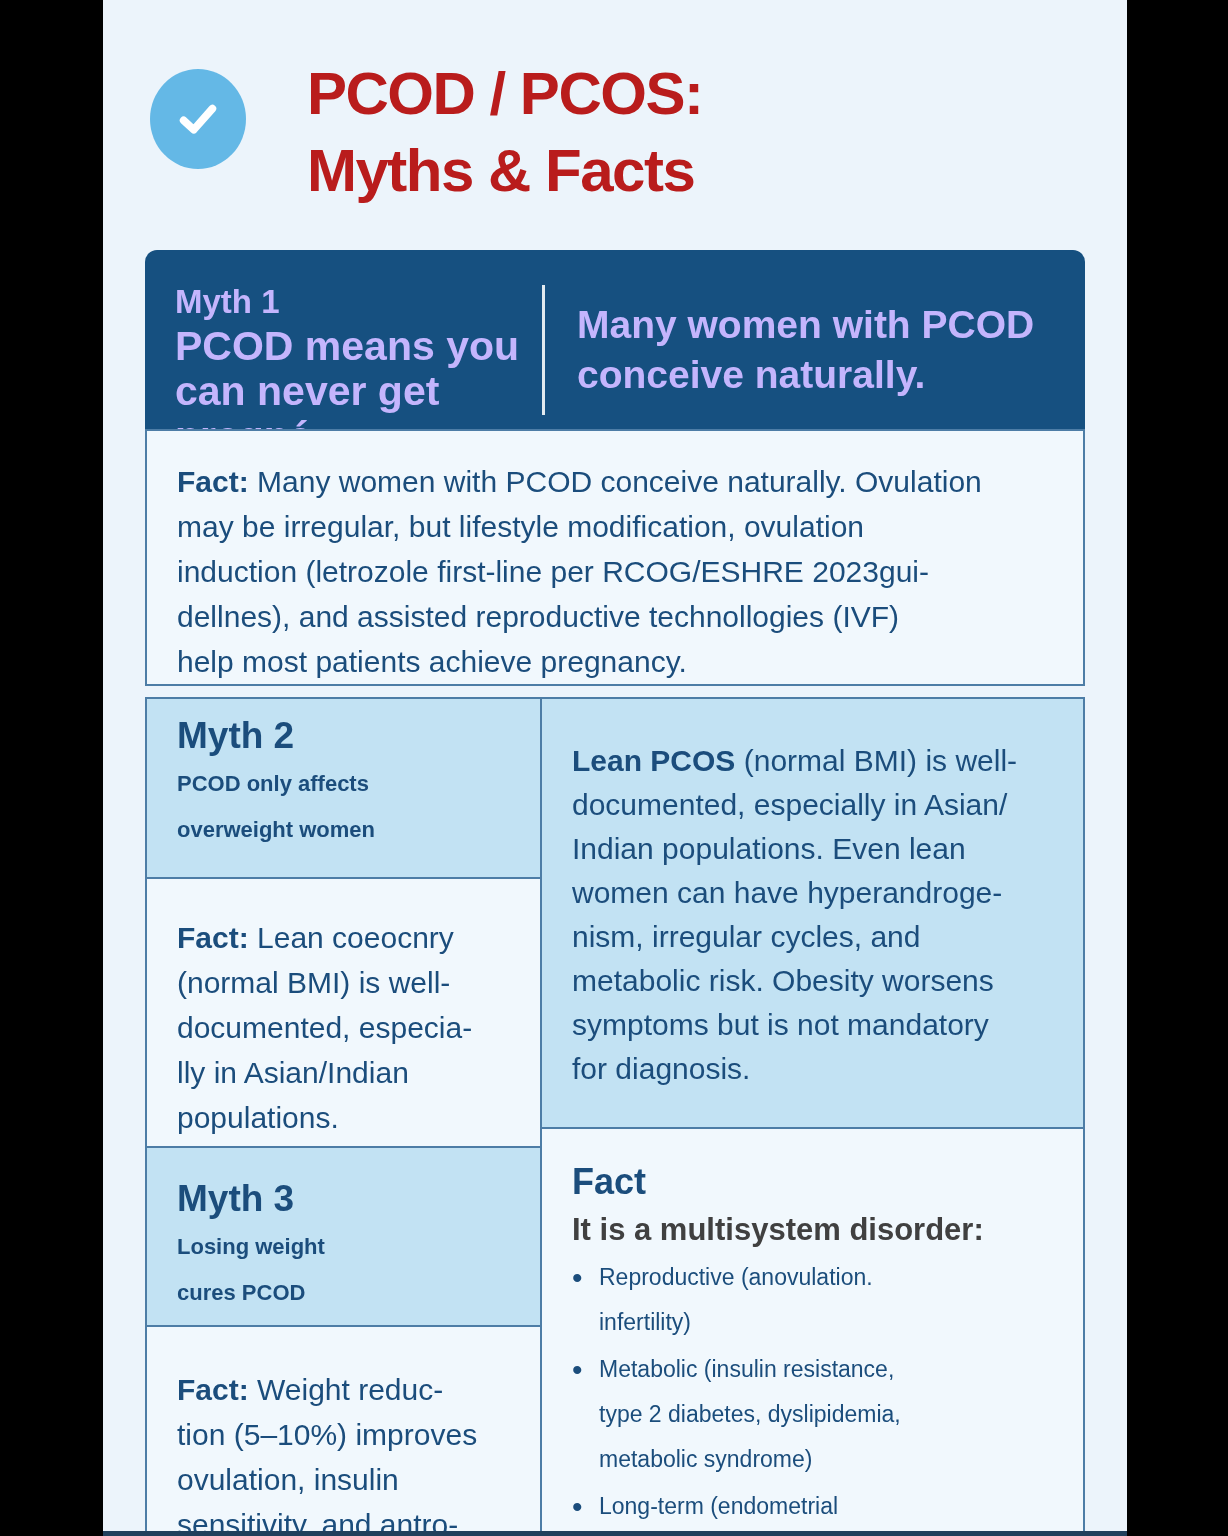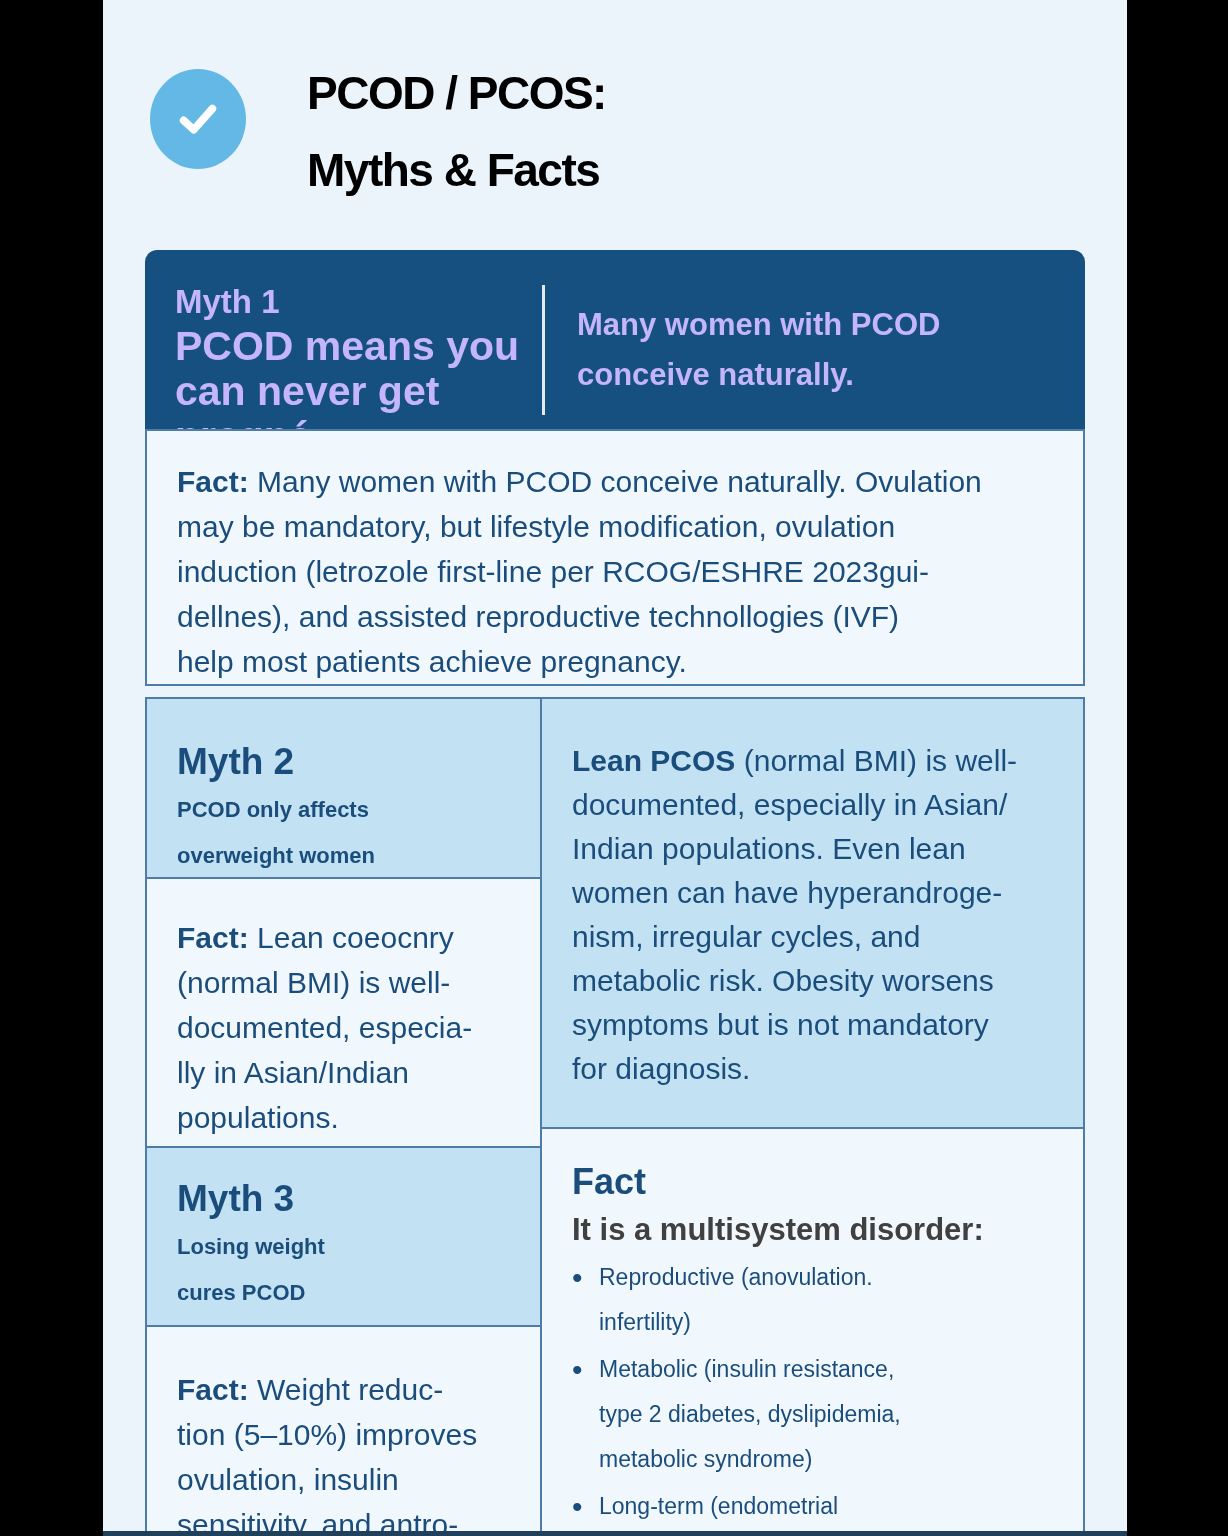--- a/index.html
+++ b/index.html
@@ -16,22 +16,22 @@
   }
   
   .title-row { position:absolute; left:47px; top:55px; display:flex; }
   .badge {
     flex:none; width:96px; height:100px; border-radius:50%;
     background:#64b8e6; margin-top:14px;
     display:flex; align-items:center; justify-content:center;
   }
   .badge svg { display:block; }
   .title {
-    margin:0 0 0 61px; color:#000000;
-    font-size:46px; line-height:77px; font-weight:bold; letter-spacing:-1.5px;
+    margin:0 0 0 61px; color:#b91c1c;
+    font-size:60px; line-height:77px; font-weight:bold; letter-spacing:-1.5px;
   }
   .title span { display:block; }
   
   .board {
     position:absolute; left:42px; top:250px; width:940px; height:1286px;
     display:flex; flex-direction:column;
   }
   .card { box-sizing:border-box; }
   .card.white { background:#f1f8fd; border:2px solid #4d7da6; }
   .card.lblue { background:#c2e2f3; border:2px solid #4d7da6; }
@@ -39,32 +39,32 @@
   .fact-label, .lead { font-weight:bold; }
   
   .myth1-card {
     flex:none; height:179px; background:#165080; color:#c4b5fd;
     border-radius:12px 12px 0 0; display:flex;
   }
   .m1-left { width:397px; box-sizing:border-box; padding:30px 0 0 30px; }
   .m1-label { font-size:33px; font-weight:bold; line-height:44px; }
   .m1-claim { font-size:41px; font-weight:bold; line-height:45px; }
   .m1-divider { flex:none; width:3px; background:rgba(255,255,255,.88); margin:35px 0 14px 0; }
-  .m1-right { padding:50px 0 0 32px; font-size:31px; font-weight:bold; line-height:50px; }
+  .m1-right { padding:50px 0 0 32px; font-size:39px; font-weight:bold; line-height:50px; }
   
   .fact1 { flex:none; height:257px; padding:28px 28px 0 30px; }
   
   .cols { margin-top:11px; display:flex; flex:1; min-height:0; }
   .col { display:flex; flex-direction:column; }
   .col.left  { width:397px; }
   .col.right { width:545px; margin-left:-2px; }
   .col > section + section { margin-top:-2px; }
   .myth-label { font-size:37px; font-weight:bold; color:#1b4d7c; line-height:50px; }
   .myth-claim { font-size:22px; font-weight:bold; color:#1b4d7c; line-height:46px; }
-  .myth2-header { flex:none; height:182px; padding:38px 10px 0 30px; }
+  .myth2-header { flex:none; height:182px; padding:12px 10px 0 30px; }
   .fact2 { flex:none; height:271px; padding:36px 20px 0 30px; }
   .myth3-header { flex:none; height:181px; padding:26px 10px 0 30px; }
   .fact3 { flex:1; padding:40px 20px 0 30px; }
   .hl2 { flex:none; height:432px; padding:40px 2px 0 30px; }
   .hl2 .line { line-height:44px; }
   .factsec { flex:1; padding:30px 18px 0 30px; }
   .fs-head { font-size:36px; font-weight:bold; color:#1b4d7c; line-height:46px; }
   .fs-sub  { font-size:31px; font-weight:bold; color:#404040; line-height:46px; margin-top:2px; }
   .bullet { display:flex; margin-top:2px; }
   .dot { flex:none; width:27px; font-size:30px; line-height:45px; color:#1b4d7c; }
@@ -102,21 +102,21 @@
         <div>Many women with PCOD</div>
         <div>conceive naturally.</div>
       </div>
     </section>
 
     <section class="card white fact1">
       <div class="line">
         <span class="fact-label">Fact:</span>
         <span>Many women with PCOD conceive naturally. Ovulation</span>
       </div>
-      <div class="line">may be mandatory, but lifestyle modification, ovulation</div>
+      <div class="line">may be irregular, but lifestyle modification, ovulation</div>
       <div class="line">induction (letrozole first-line per RCOG/ESHRE 2023gui-</div>
       <div class="line">dellnes), and assisted reproductive technollogies (IVF)</div>
       <div class="line">help most patients achieve pregnancy.</div>
     </section>
 
     <div class="cols">
 
       <div class="col left">
 
         <section class="card lblue myth2-header">

